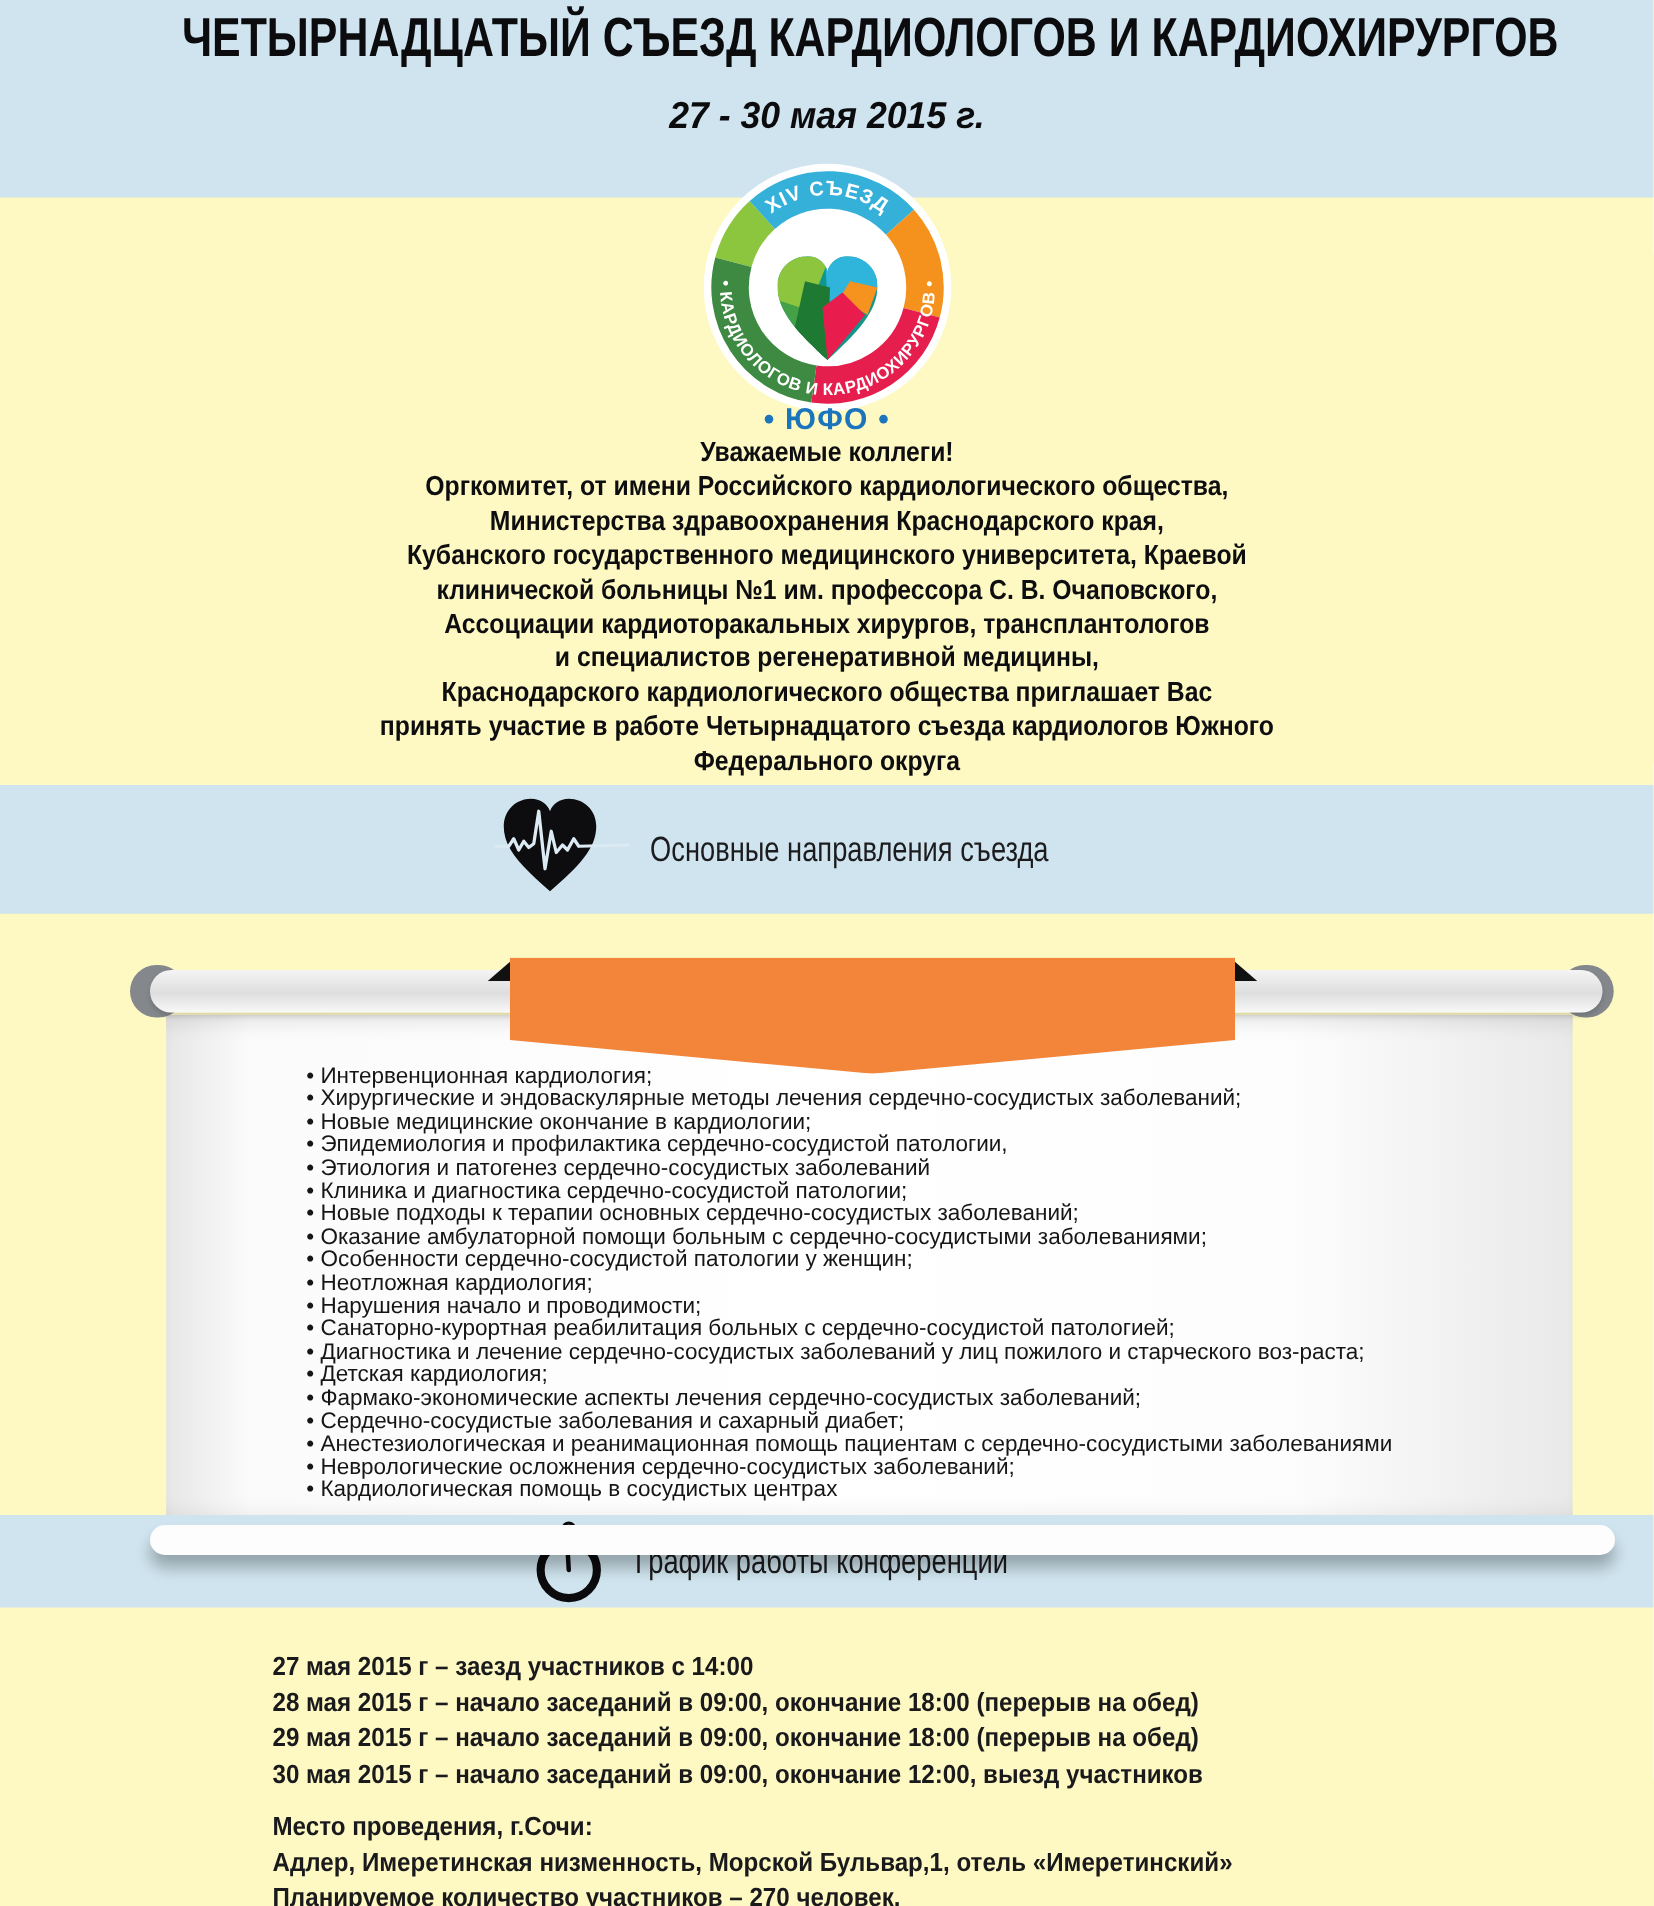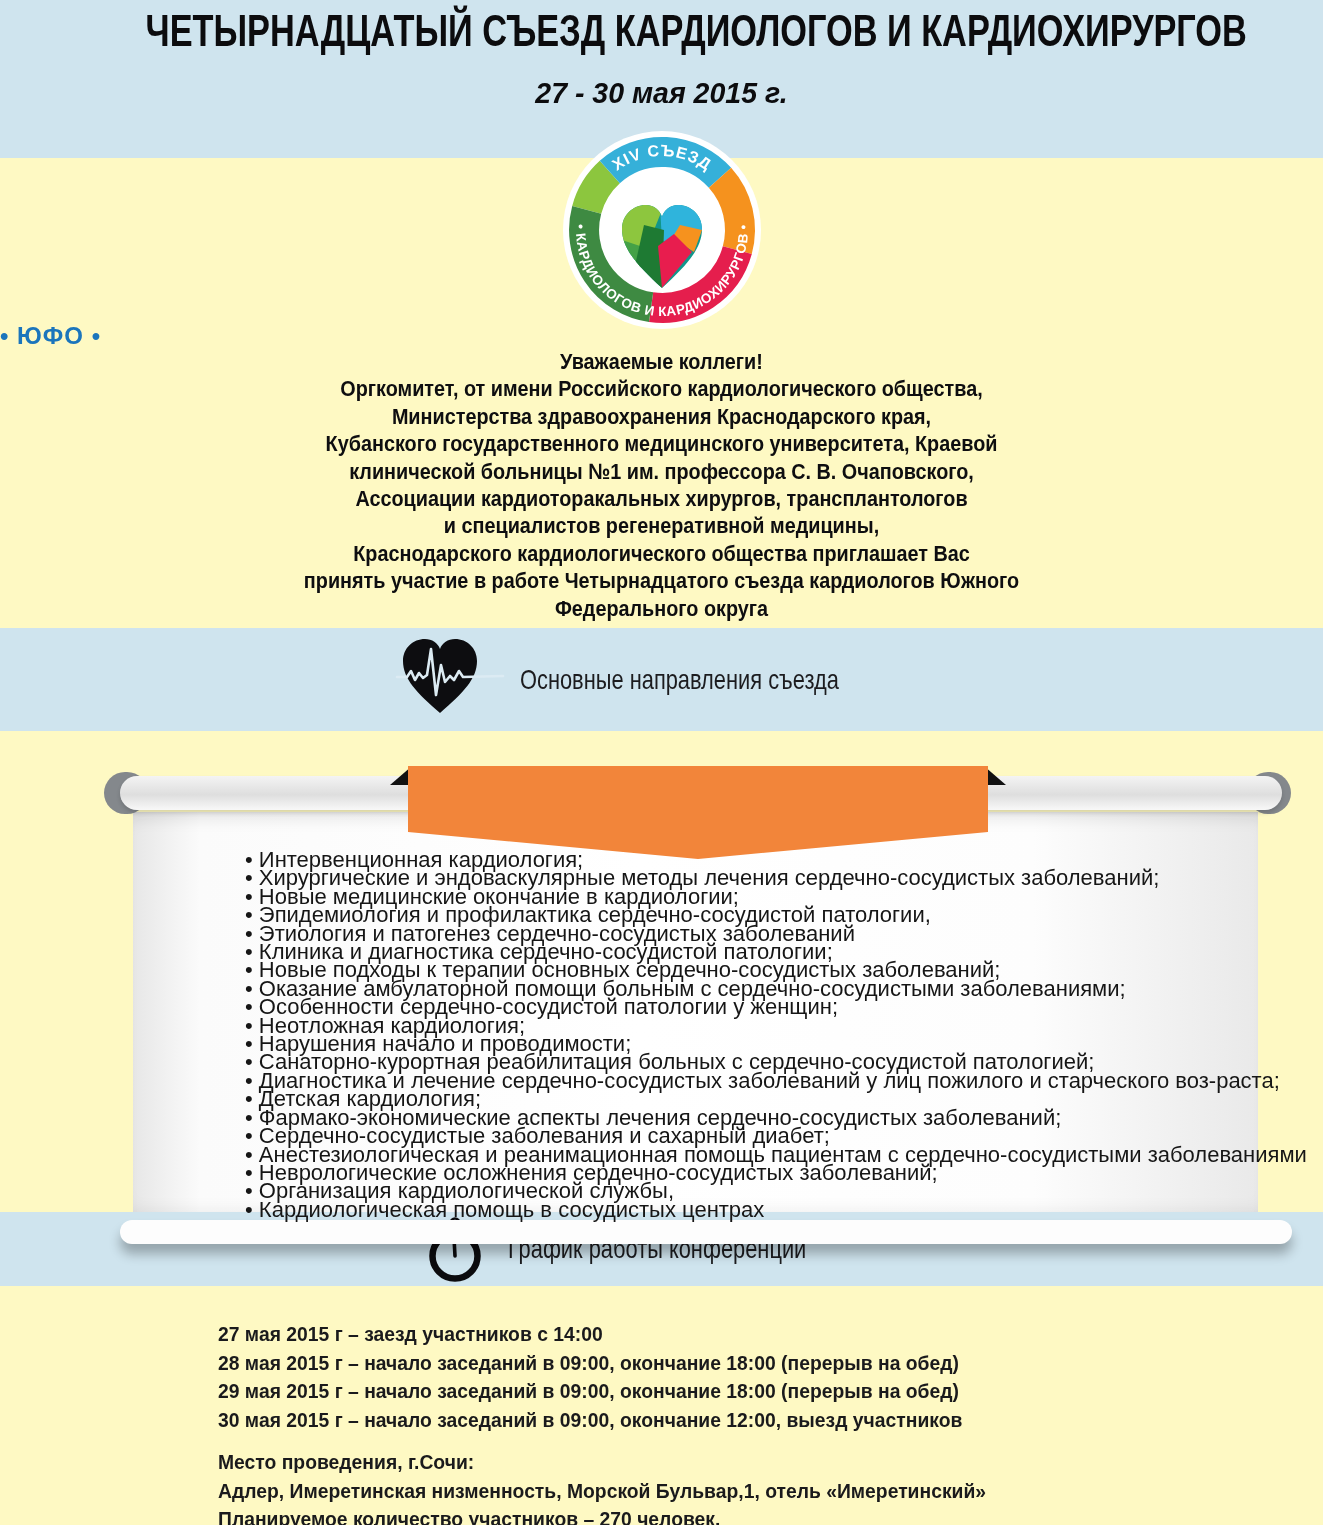--- a/index.html
+++ b/index.html
@@ -22,21 +22,21 @@
     transform:scaleX(0.78);
   }
   .date-line{
     position:absolute;top:76px;left:0;width:100%;text-align:center;
     font-size:30px;font-weight:bold;font-style:italic;color:#0c0c0e;
     transform:scaleX(0.95);
   }
   
   .logo-wrap{position:absolute;top:130px;left:50%;transform:translateX(-50%);width:200px;height:200px;}
   .yufo{
-    position:absolute;top:322px;left:0;width:100%;
+    position:absolute;top:322px;left:0;width:100%;text-align:center;
     font-size:24px;font-weight:bold;color:#1b75bc;letter-spacing:1px;
   }
   
   .greeting{
     position:absolute;top:348px;left:0;width:100%;text-align:center;
     font-size:22px;font-weight:bold;line-height:27.4px;color:#0e0e10;
     transform:scaleX(0.9);
   }
   
   .band-topics{top:628px;height:103px;}
@@ -72,21 +72,21 @@
   }
   .ribbon-fold{position:absolute;top:766px;width:22px;height:19px;background:#111;z-index:3;}
   .fold-left{left:390px;clip-path:polygon(100% 0,100% 100%,0 100%);}
   .fold-right{left:984px;clip-path:polygon(0 0,0 100%,100% 100%);}
   .scroll-bottom-bar{
     position:absolute;left:120px;top:1220px;width:1172px;height:24px;border-radius:12px;
     background:#fdfdfd;box-shadow:0 10px 12px rgba(0,0,0,0.28);z-index:2;
   }
   .topics-list{
     position:absolute;left:245px;top:851px;width:990px;margin:0;padding:0;list-style:none;
-    font-size:22px;line-height:18.4px;color:#161616;z-index:5;
+    font-size:18px;line-height:18.4px;color:#161616;z-index:5;
   }
   .topics-list li{white-space:nowrap;}
   .topics-list li::before{content:"\2022\00a0";}
   
   .schedule-block{
     position:absolute;left:218px;top:1320px;width:1000px;
     font-size:21px;font-weight:bold;line-height:28.5px;color:#1a1a1c;
     transform:scaleX(0.92);transform-origin:left top;
   }
   .schedule-block .gap{height:14px;}
@@ -179,21 +179,20 @@
     <li>Особенности сердечно-сосудистой патологии у женщин;</li>
     <li>Неотложная кардиология;</li>
     <li>Нарушения начало и проводимости;</li>
     <li>Санаторно-курортная реабилитация больных с сердечно-сосудистой патологией;</li>
     <li>Диагностика и лечение сердечно-сосудистых заболеваний у лиц пожилого и старческого воз-раста;</li>
     <li>Детская кардиология;</li>
     <li>Фармако-экономические аспекты лечения сердечно-сосудистых заболеваний;</li>
     <li>Сердечно-сосудистые заболевания и сахарный диабет;</li>
     <li>Анестезиологическая и реанимационная помощь пациентам с сердечно-сосудистыми заболеваниями</li>
     <li>Неврологические осложнения сердечно-сосудистых заболеваний;</li>
-    <li>Организация кардиологической службы,</li>
     <li>Кардиологическая помощь в сосудистых центрах</li>
   </ul>
 
   <div class="band band-schedule">
     <svg class="icon-stopwatch" width="58" height="68" viewBox="0 0 58 68">
       <circle cx="29" cy="8" r="4.5" fill="none" stroke="#0b0b0e" stroke-width="2.6"></circle>
       <rect x="25.5" y="11" width="7" height="8" fill="#0b0b0e"></rect>
       <rect x="41" y="12" width="8" height="5" fill="#0b0b0e" transform="rotate(45 45 14.5)"></rect>
       <circle cx="29" cy="41" r="22.5" fill="none" stroke="#0b0b0e" stroke-width="6.5"></circle>
       <line x1="29" y1="41" x2="28" y2="23" stroke="#0b0b0e" stroke-width="3.6" stroke-linecap="round"></line>

